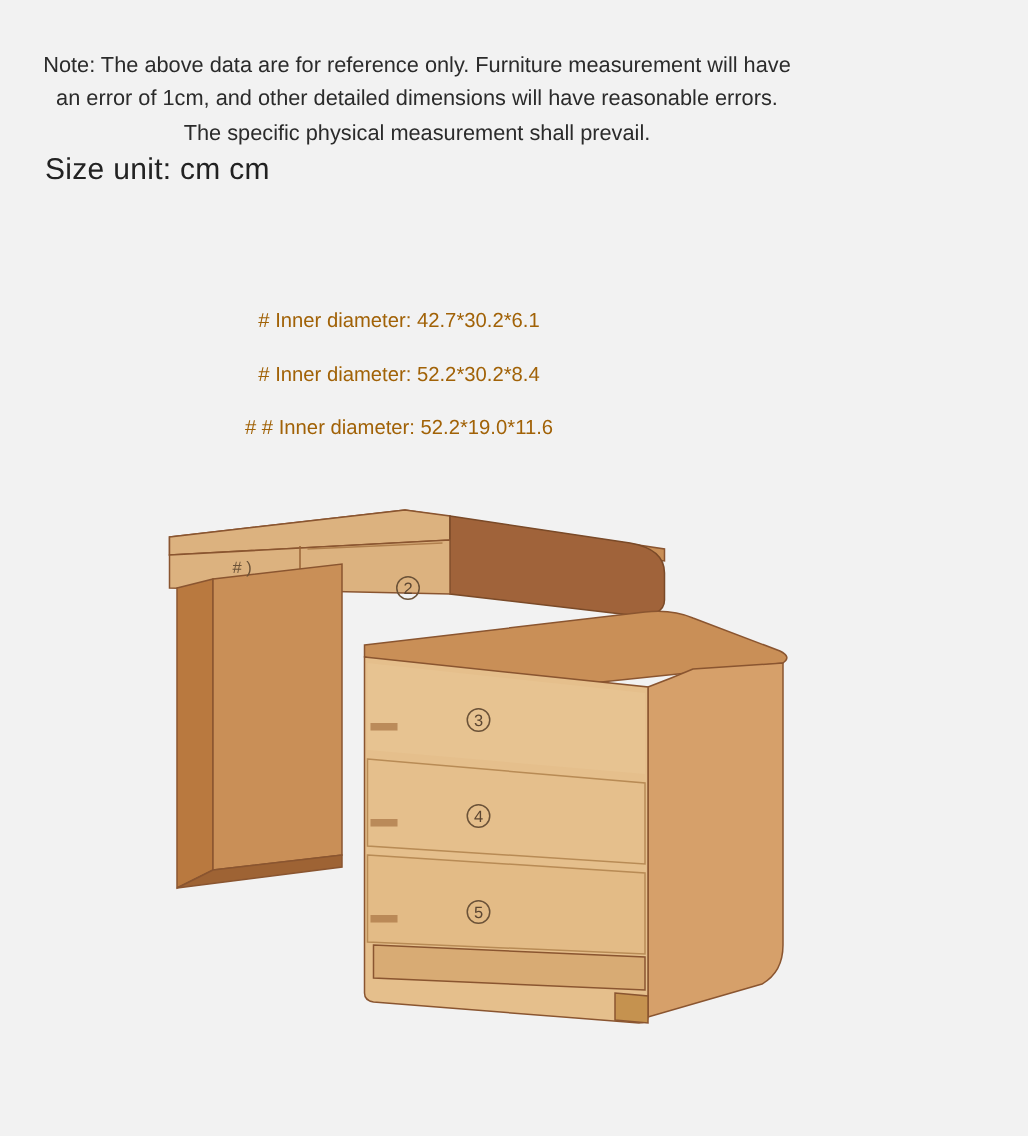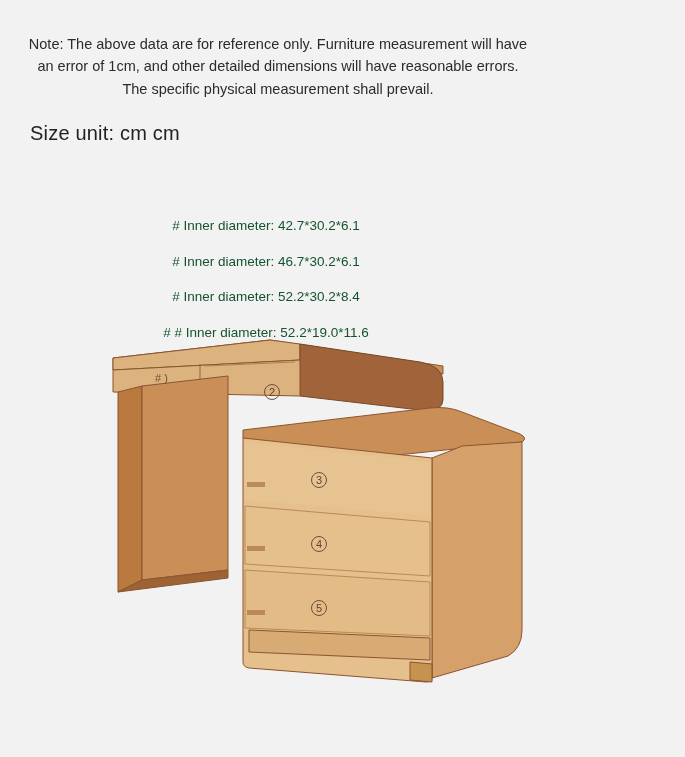--- a/index.html
+++ b/index.html
@@ -29,34 +29,32 @@
     line-height: 1.55;
     color: #2b2b2b;
   }
   .size-unit {
     position: absolute;
     left: 30px;
     top: 102px;
     font-size: 20px;
     color: #222;
     letter-spacing: 0.2px;
-    margin-top: 20px;
   }
   .spec-list {
     position: absolute;
     left: 56px;
     top: 205px;
     width: 420px;
   }
   .spec-item {
     font-size: 13.5px;
-    color: #14532d;
+    color: #a16207;
     margin-bottom: 18px;
     line-height: 1.3;
-    margin-top: 12px;
   }
   .spec-item:last-child {
     margin-bottom: 0;
   }
 
   
   .illustration {
     position: absolute;
     left: 0;
     top: 330px;
@@ -81,21 +79,20 @@
 <body>
 
 <div class="page">
 
   <div class="note">Note: The above data are for reference only. Furniture measurement will have an error of 1cm, and other detailed dimensions will have reasonable errors. The specific physical measurement shall prevail.</div>
 
   <div class="size-unit">Size unit: cm cm</div>
 
   <div class="spec-list">
     <div class="spec-item"># Inner diameter: 42.7*30.2*6.1</div>
-    <div class="spec-item"># Inner diameter: 46.7*30.2*6.1</div>
     <div class="spec-item"># Inner diameter: 52.2*30.2*8.4</div>
     <div class="spec-item"># # Inner diameter: 52.2*19.0*11.6</div>
   </div>
 
   <div class="illustration">
     <svg width="685" height="400" viewBox="0 0 685 400" xmlns="http://www.w3.org/2000/svg">
 
       <polygon points="113,28 270,10 443,36 443,44 270,22 113,40" fill="#c98f57" stroke="#8a5530" stroke-width="1"></polygon>
 
       <polygon points="113,28 270,10 300,14 300,30 113,40" fill="#dcb27f" stroke="#8a5530" stroke-width="1"></polygon>

